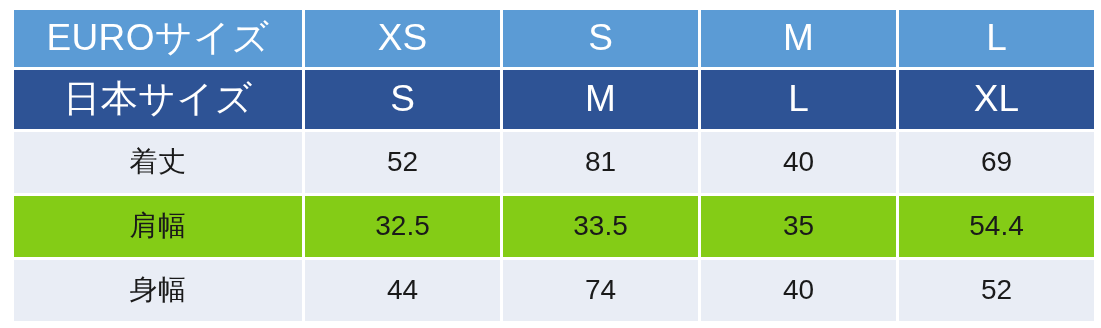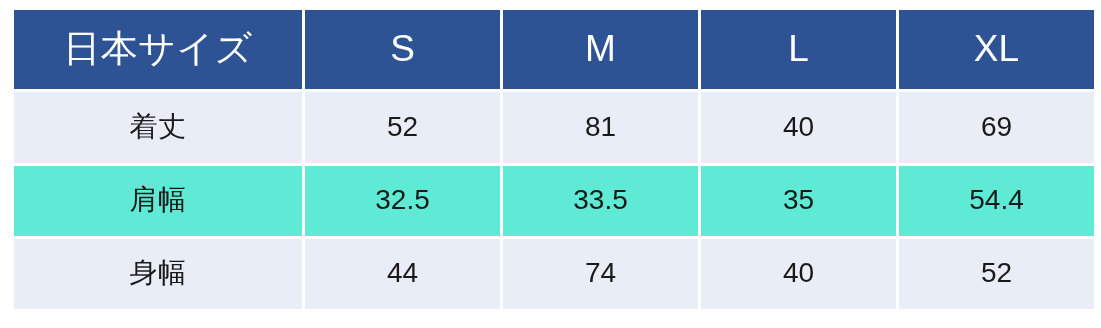--- a/index.html
+++ b/index.html
@@ -45,30 +45,30 @@
     background: #5B9BD5;
     color: #ffffff;
     font-size: 37px;
     height: 57px;
   }
   
   tr.row-japan td {
     background: #2E5395;
     color: #ffffff;
     font-size: 37px;
-    height: 69px;
+    height: 59px;
   }
   
   tr.row-data td {
     color: #1A1A1A;
     font-size: 28px;
     height: 61px;
   }
   tr.band-light td { background: #E9EDF5; }
-  tr.band-dark  td { background: #5eead4; margin-top: 45px; }
+  tr.band-dark  td { background: #84cc16; margin-top: 45px; }
 
   td.cell-label {
     font-size: 36px;
     letter-spacing: 0.02em;
   }
   tr.row-euro td.cell-label,
   tr.row-japan td.cell-label {
     font-size: 37px;
     letter-spacing: 0.01em;
   }
@@ -79,20 +79,27 @@
 <div id="size-chart-wrap">
   <table class="size-chart">
     <colgroup>
       <col class="c-label">
       <col class="c-data">
       <col class="c-data">
       <col class="c-data">
       <col class="c-data">
     </colgroup>
     <tbody>
+      <tr class="row-euro">
+        <td class="cell-label">EUROサイズ</td>
+        <td>XS</td>
+        <td>S</td>
+        <td>M</td>
+        <td>L</td>
+      </tr>
       <tr class="row-japan">
         <td class="cell-label">日本サイズ</td>
         <td>S</td>
         <td>M</td>
         <td>L</td>
         <td>XL</td>
       </tr>
       <tr class="row-data band-light">
         <td class="cell-label">着丈</td>
         <td>52</td>

